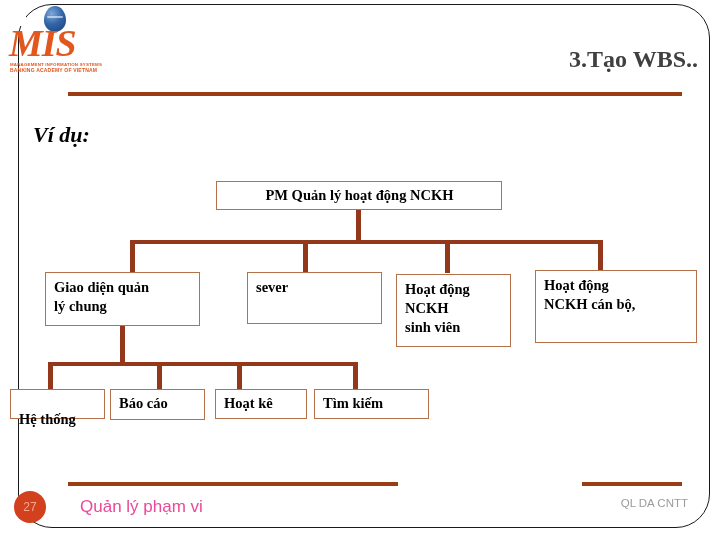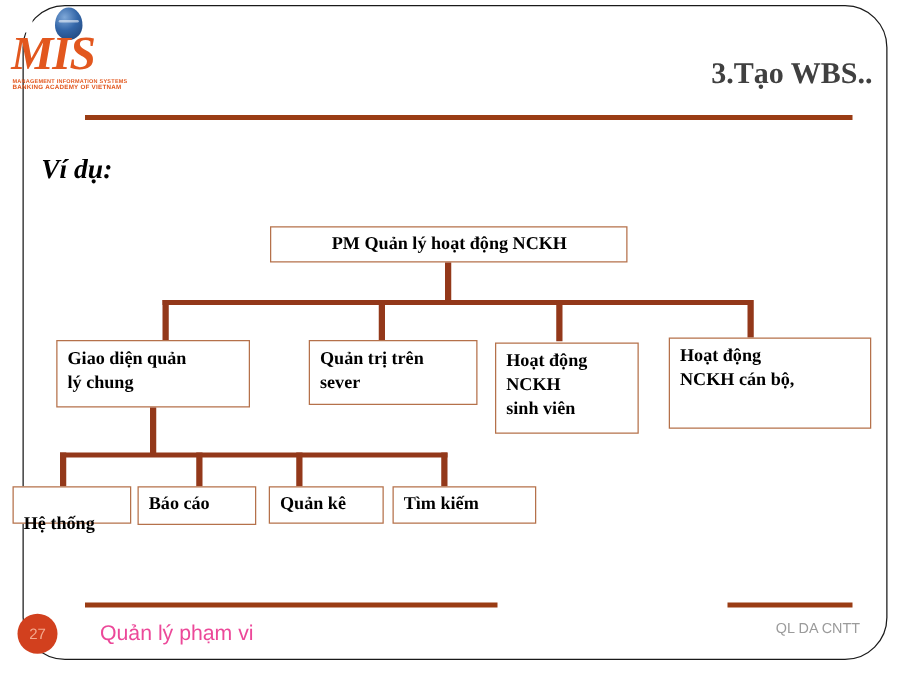--- a/index.html
+++ b/index.html
@@ -93,21 +93,20 @@
     <div class="conn" style="left:303px;top:240px;width:5px;height:33px;"></div>
     <div class="conn" style="left:445px;top:240px;width:5px;height:33px;"></div>
     <div class="conn" style="left:598px;top:240px;width:5px;height:33px;"></div>
 
     <div class="node" style="left:45px;top:272px;width:155px;height:54px;">
       <div>Giao diện quản</div>
       <div>lý chung</div>
     </div>
 
     <div class="node" style="left:247px;top:272px;width:135px;height:52px;">
-      <div>Quản trị trên</div>
       <div>sever</div>
     </div>
 
     <div class="node" style="left:396px;top:274px;width:115px;height:73px;">
       <div>Hoạt động</div>
       <div>NCKH</div>
       <div>sinh viên</div>
     </div>
 
     <div class="node" style="left:535px;top:270px;width:162px;height:73px;">
@@ -124,21 +123,21 @@
     <div class="conn" style="left:237px;top:362px;width:5px;height:28px;"></div>
     <div class="conn" style="left:353px;top:362px;width:5px;height:28px;"></div>
 
     <div class="node" style="left:10px;top:389px;width:95px;height:30px;padding-top:20px;">
       <span>Hệ thống</span>
     </div>
     <div class="node" style="left:110px;top:389px;width:95px;height:31px;padding-top:4px;">
       <span>Báo cáo</span>
     </div>
     <div class="node" style="left:215px;top:389px;width:92px;height:30px;padding-top:4px;">
-      <span>Quản kê</span>
+      <span>Hoạt kê</span>
     </div>
     <div class="node" style="left:314px;top:389px;width:115px;height:30px;padding-top:4px;">
       <span>Tìm kiếm</span>
     </div>
 
   </div>
 
   <div id="footer-rule-l"></div>
   <div id="footer-rule-r"></div>
   <div id="pagenum">27</div>

